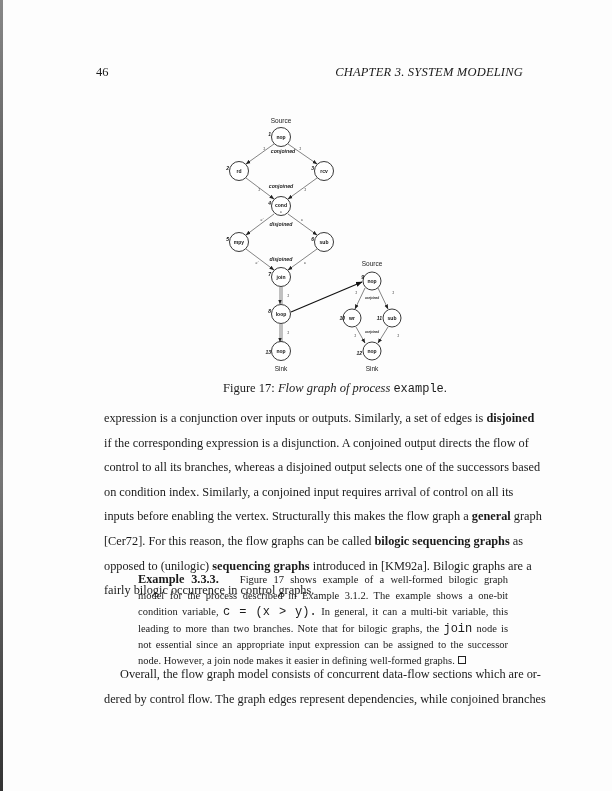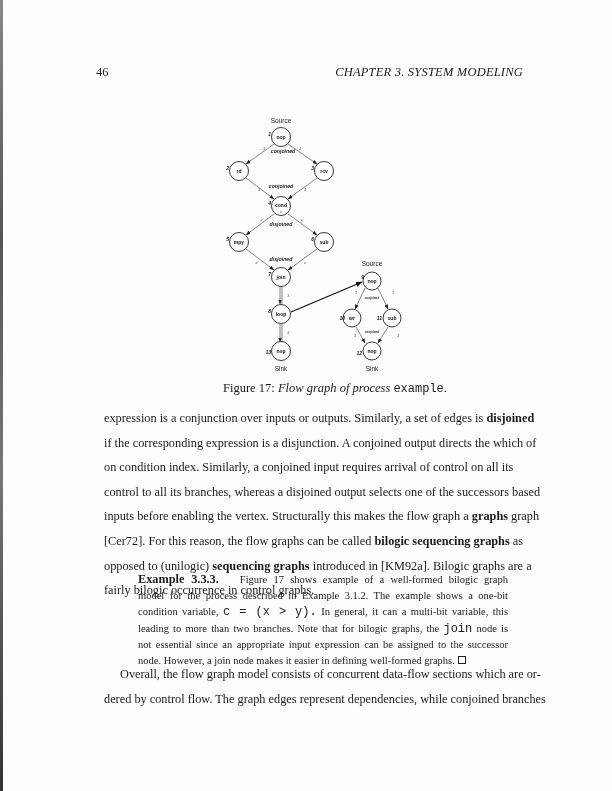--- a/index.html
+++ b/index.html
@@ -179,24 +179,24 @@
   </g>
   <text class="term-label" x="372" y="371">Sink</text>
 </svg>
 
 <div class="caption">
   <span>Figure 17: </span><span class="cap-title">Flow graph of process</span> <span class="mono">example</span><span>.</span>
 </div>
 
 <div class="body-text p1" id="p1">
     <span class="line"><span>expression is a conjunction over inputs or outputs. Similarly, a set of edges is </span><b>disjoined</b></span>
-    <span class="line"><span>if the corresponding expression is a disjunction. A conjoined output directs the which of</span></span>
+    <span class="line"><span>if the corresponding expression is a disjunction. A conjoined output directs the flow of</span></span>
+    <span class="line"><span>control to all its branches, whereas a disjoined output selects one of the successors based</span></span>
     <span class="line"><span>on condition index. Similarly, a conjoined input requires arrival of control on all its</span></span>
-    <span class="line"><span>control to all its branches, whereas a disjoined output selects one of the successors based</span></span>
-    <span class="line"><span>inputs before enabling the vertex. Structurally this makes the flow graph a </span><b>graphs</b><span> graph</span></span>
+    <span class="line"><span>inputs before enabling the vertex. Structurally this makes the flow graph a </span><b>general</b><span> graph</span></span>
     <span class="line"><span>[Cer72]. For this reason, the flow graphs can be called </span><b>bilogic sequencing graphs</b><span> as</span></span>
     <span class="line"><span>opposed to (unilogic) </span><b>sequencing graphs</b><span> introduced in [KM92a]. Bilogic graphs are a</span></span>
     <span class="line last"><span>fairly bilogic occurrence in control graphs.</span></span>
   </div>
 
 <div class="example" id="example">
     <span class="line"><span class="ex-head">Example 3.3.3.</span>  <span>Figure 17 shows example of a well-formed bilogic graph</span></span>
     <span class="line"><span>model for the process described in Example 3.1.2. The example shows a one-bit</span></span>
     <span class="line"><span>condition variable, </span><span class="mono">c = (x &gt; y).</span><span> In general, it can a multi-bit variable, this</span></span>
     <span class="line"><span>leading to more than two branches. Note that for bilogic graphs, the </span><span class="mono">join</span><span> node is</span></span>

